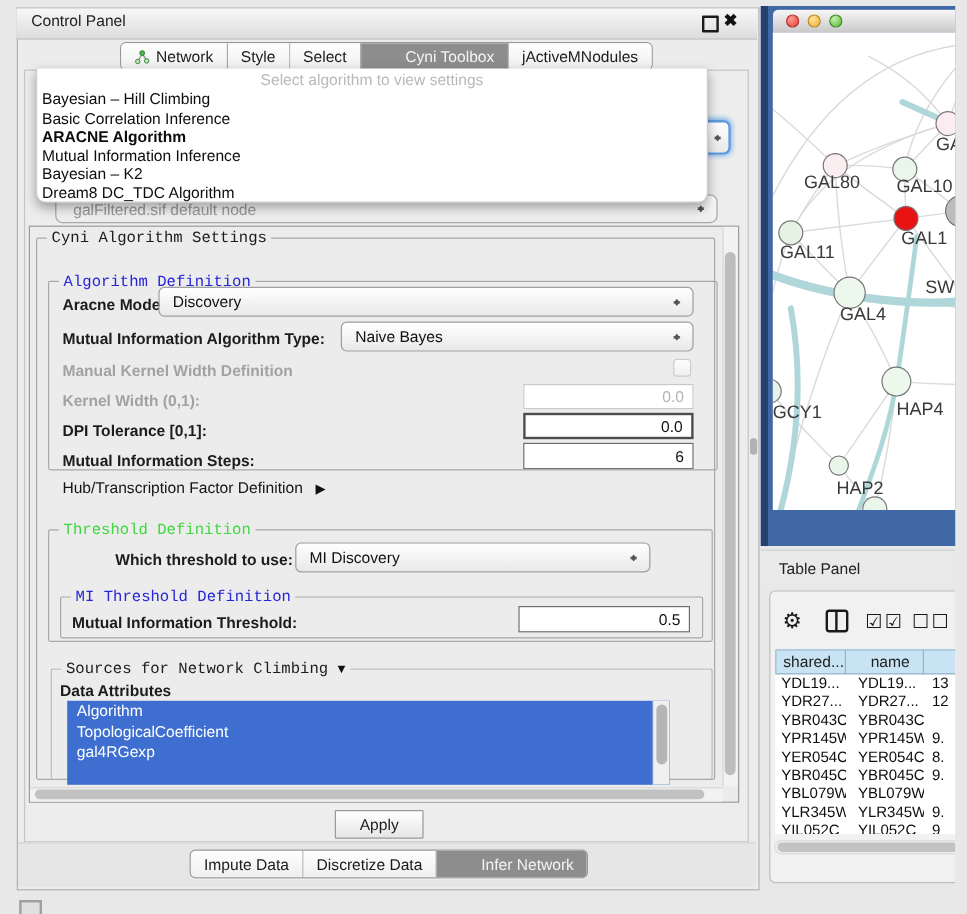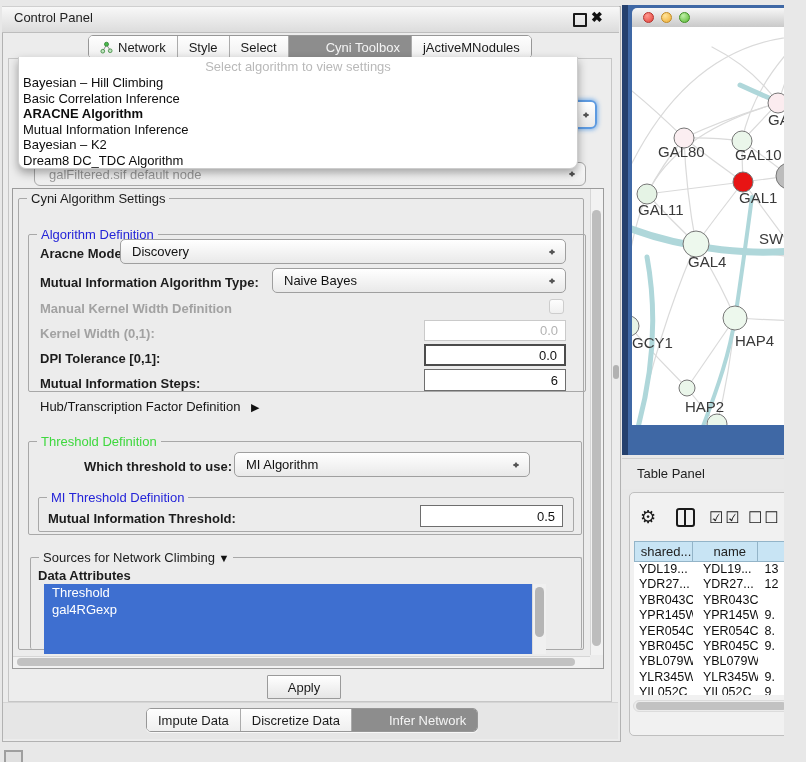--- a/index.html
+++ b/index.html
@@ -1,17 +1,17 @@
 <!DOCTYPE html>
 <html><head>
 <meta charset="utf-8">
 <style>
   html,body{margin:0;padding:0;background:#e8e8e8;}
   #app{position:relative;width:784px;height:762px;background:#e8e8e8;overflow:hidden;
-       font-family:"Liberation Sans",sans-serif;color:#1c1c1c;}
+       font-family:"Liberation Sans",sans-serif;color:#1c1c1c;margin-left:12px;}
   .abs{position:absolute;}
 
   
   .cp-window{left:2px;top:6px;width:617px;height:734px;background:#ececec;border:1px solid #b2b2b2;}
   .cp-titlebar{left:2px;top:6px;width:617px;height:25px;background:linear-gradient(#f8f8f8,#dcdcdc);
                border-bottom:1px solid #bdbdbd;border-top:1px solid #cfcfcf;}
   .cp-title{left:14px;top:10px;font-size:13px;color:#222;}
   .float-box{left:573px;top:13px;width:10px;height:10px;border:2px solid #1a1a1a;border-radius:1px;}
   .close-x{left:591px;top:9px;font-size:14px;font-weight:bold;color:#111;}
 
@@ -41,21 +41,21 @@
   .combo-frag{left:571px;top:100px;width:22px;height:25px;border:2px solid #5d9ae0;border-radius:6px;
               background:linear-gradient(#fff,#e9e9e9);box-shadow:0 0 4px 1px #7fb3ea;z-index:3;}
 
   
   .scrollpane{left:12px;top:188px;width:592px;height:481px;border:1px solid #9b9b9b;background:#ececec;box-sizing:border-box;}
   .vtrack{left:590px;top:189px;width:13px;height:466px;background:#f2f2f2;border-left:1px solid #d6d6d6;box-sizing:border-box;}
   .vthumb{left:592px;top:210px;width:9px;height:436px;background:#bdbdbd;border-radius:5px;}
   .htrack{left:13px;top:656px;width:577px;height:12px;background:#f2f2f2;border-top:1px solid #d6d6d6;box-sizing:border-box;}
   .hthumb{left:17px;top:658px;width:558px;height:8px;background:#c2c2c2;border-radius:4px;}
 
-  .group{border:1px solid #a8a8a8;border-radius:2px;}
+  .group{border:1px solid #a8a8a8;border-radius:2px;font-family:Liberation Mono, monospace;}
   .gtitle{position:absolute;top:-8px;left:8px;background:#ececec;padding:0 4px;font-size:13px;white-space:nowrap;}
   .gtitle.blue{color:#2424d8;}
   .gtitle.green{color:#3ed83e;}
 
   .lbl{font-size:13px;font-weight:bold;color:#1c1c1c;white-space:nowrap;}
   .lbl.dis{color:#a2a2a2;}
 
   .combo{border:1px solid #9f9f9f;border-radius:5px;background:linear-gradient(#ffffff,#e9e9e9);
          display:flex;align-items:center;font-size:13px;color:#111;padding:0 24px 0 11px;box-sizing:border-box;}
   .spin{position:absolute;right:9px;top:50%;margin-top:-6px;width:7px;height:12px;}
@@ -216,38 +216,39 @@
   <div class="abs hub-row" style="left:40px;top:399px;">
     <span>Hub/Transcription Factor Definition</span>
     <span class="tri" style="margin-left:7px;">▶</span>
   </div>
 
   <div class="abs group" style="left:28px;top:441px;width:552px;height:92px;">
     <span class="gtitle green">Threshold Definition</span>
   </div>
   <div class="abs lbl" style="left:84px;top:459px;">Which threshold to use:</div>
   <div class="abs combo" style="left:234px;top:452px;width:296px;height:25px;">
-    <span>MI Algorithm</span>
+    <span>MI Discovery</span>
     <span class="spin"></span>
   </div>
   <div class="abs group" style="left:38px;top:497px;width:534px;height:33px;">
     <span class="gtitle blue">MI Threshold Definition</span>
   </div>
   <div class="abs lbl" style="left:48px;top:511px;">Mutual Information Threshold:</div>
   <div class="abs tfield" style="left:420px;top:505px;width:143px;height:22px;">0.5</div>
 
   <div class="abs group" style="left:30px;top:557px;width:550px;height:91px;border-bottom:none;">
     <span class="gtitle">
       <span>Sources for Network Climbing</span>
       <span class="tri">▼</span>
     </span>
   </div>
   <div class="abs attr-label" style="left:38px;top:568px;">Data Attributes</div>
   <div class="abs attr-list" style="left:44px;top:584px;width:502px;height:70px;">
-    <span class="attr-item">Threshold</span>
+    <span class="attr-item">Algorithm</span>
+    <span class="attr-item">TopologicalCoefficient</span>
     <span class="attr-item">gal4RGexp</span>
     <span class="list-vtrack">
         <span class="list-vthumb"></span>
       </span>
   </div>
 
   <div class="abs apply-btn">Apply</div>
   <div class="abs bottom-strip"></div>
   <div class="abs seg-group" style="left:146px;top:708px;">
     <div class="seg">

